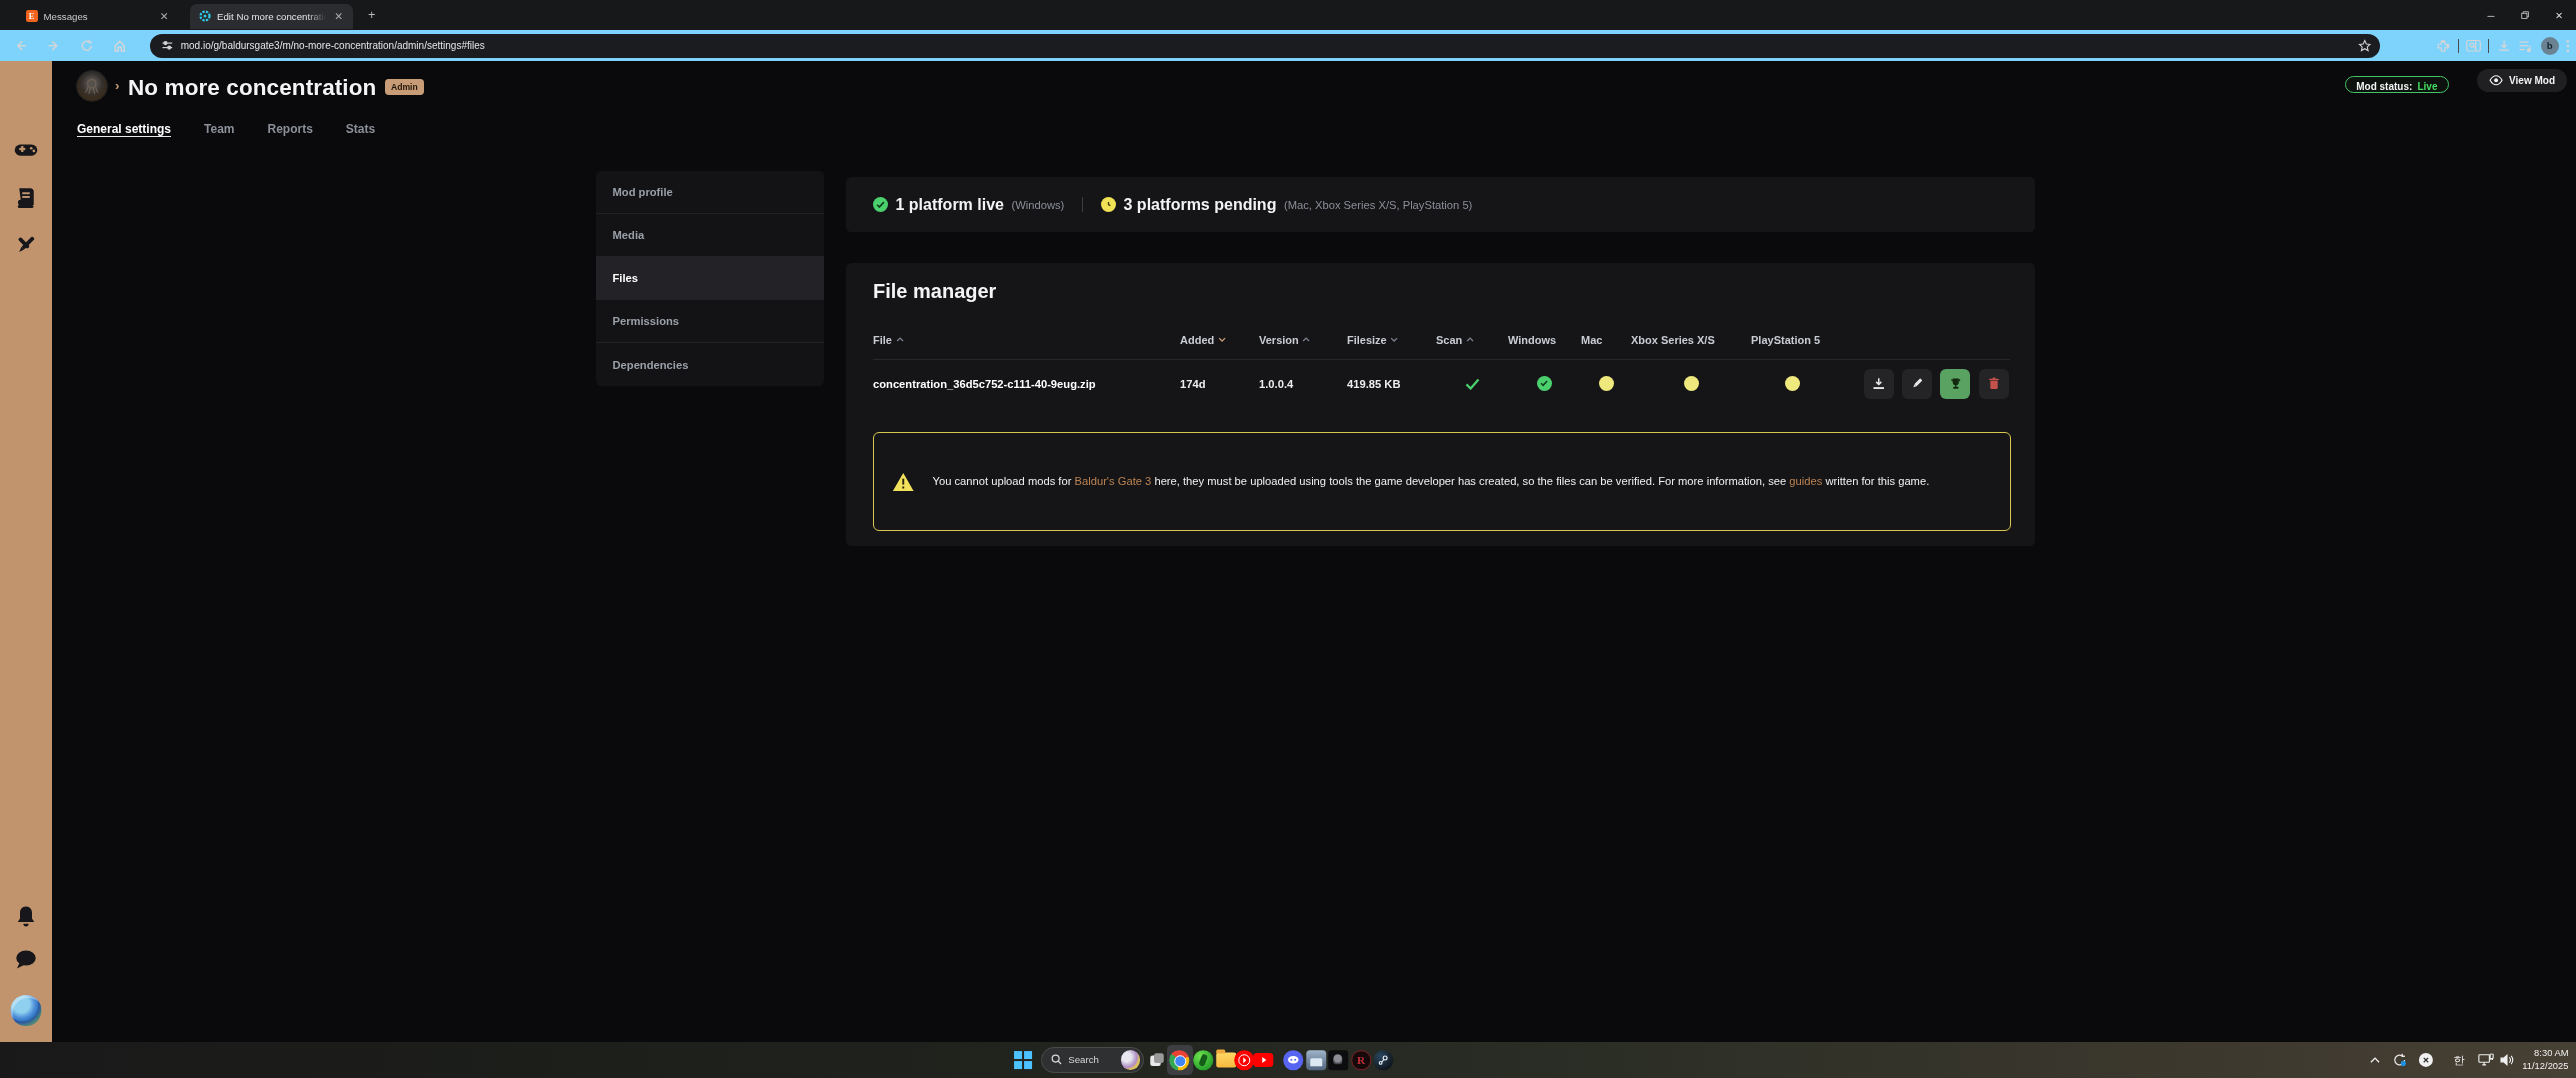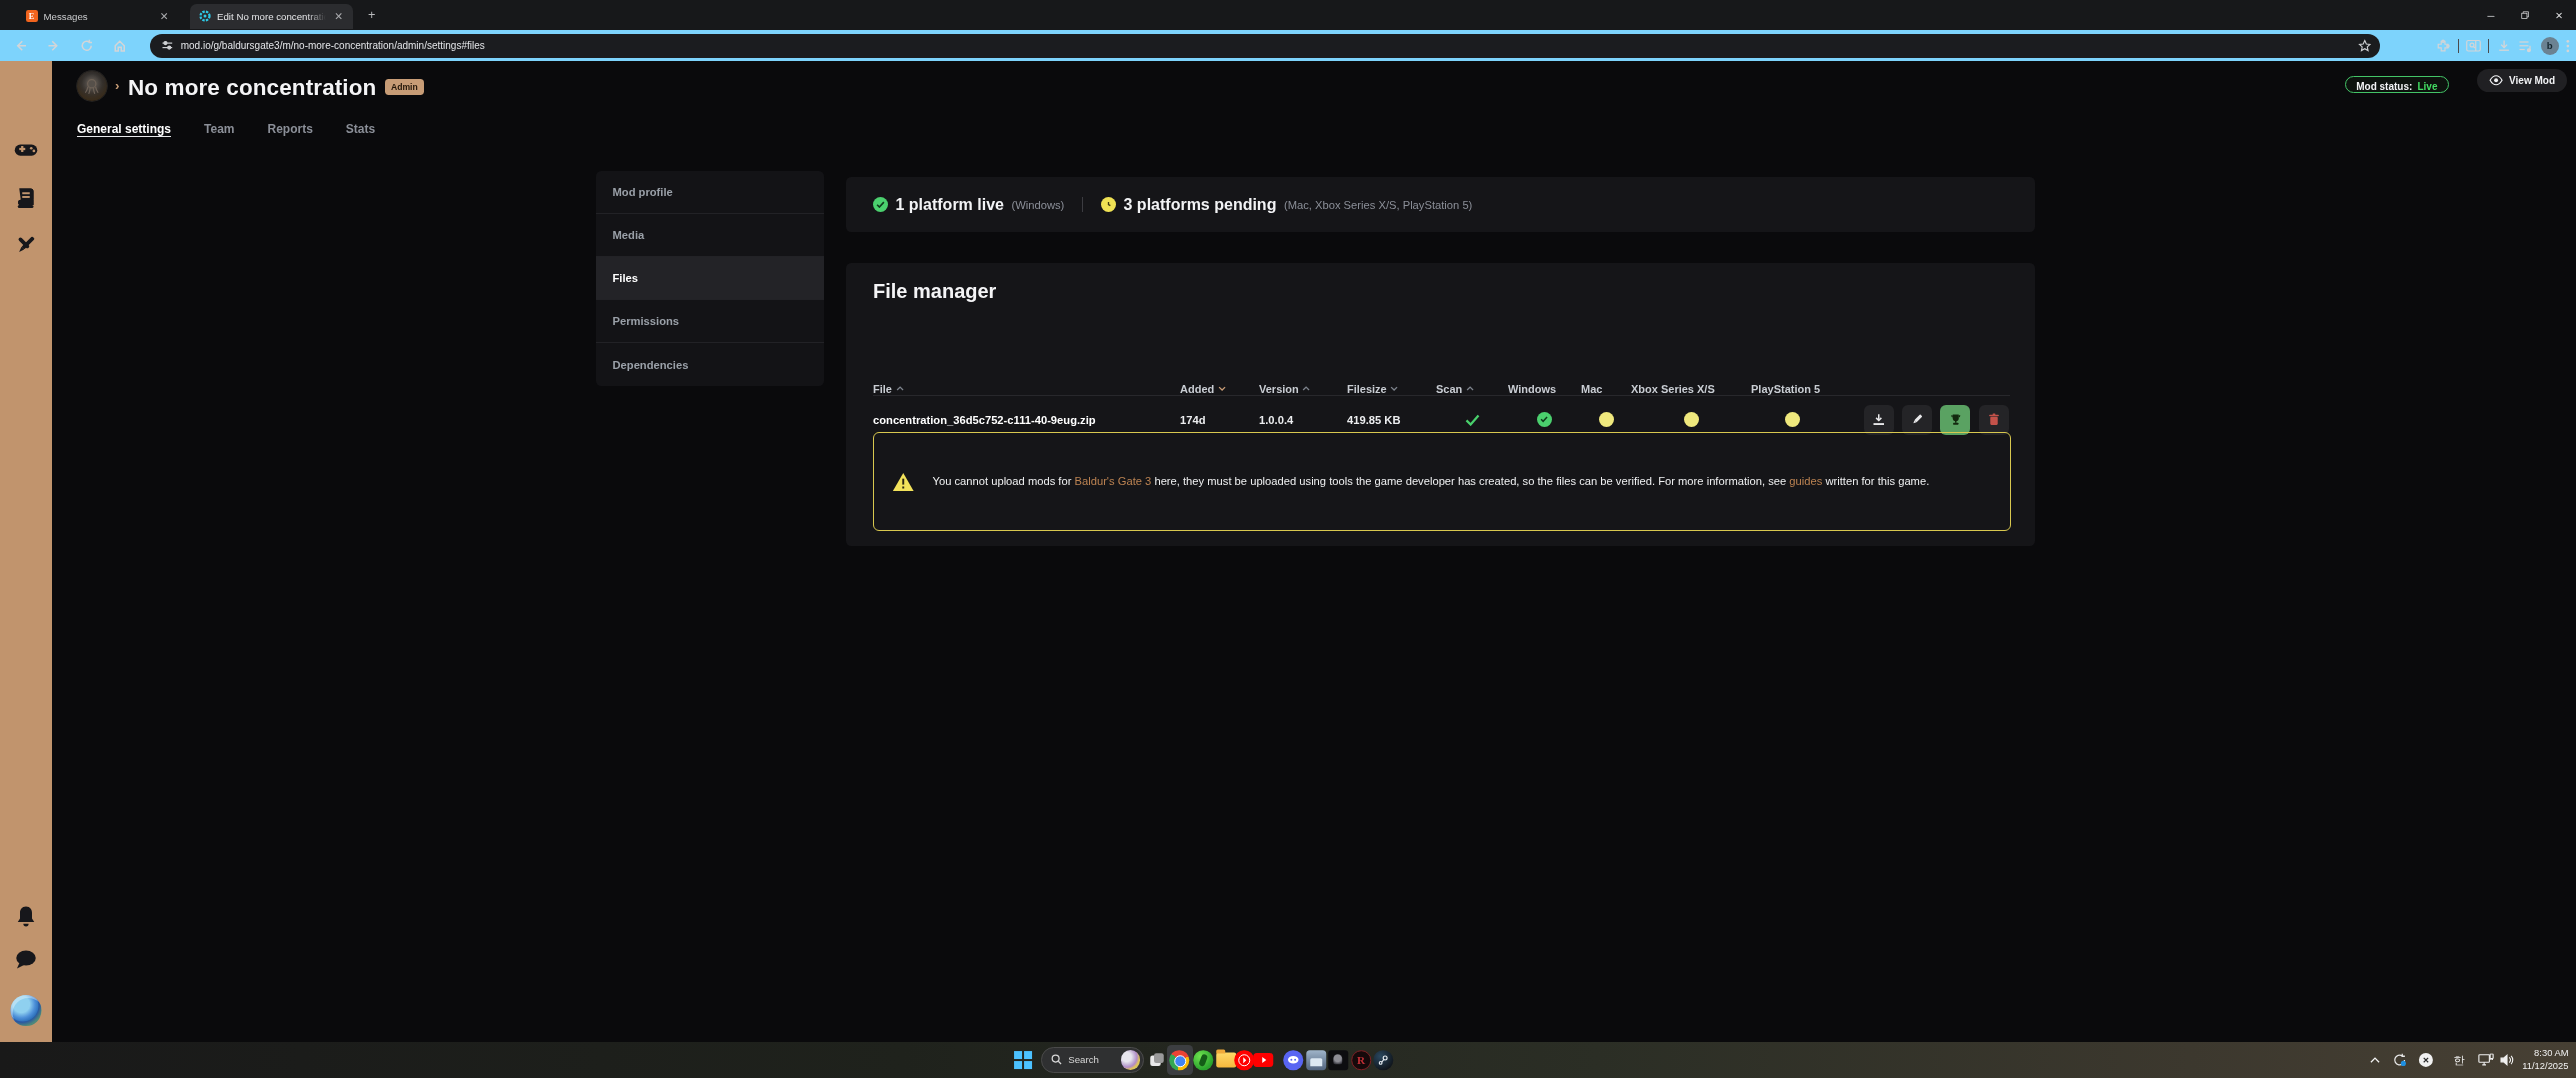--- a/index.html
+++ b/index.html
@@ -60,21 +60,21 @@
   .banner b { color:#f2f3f5; font-size:16px; font-weight:700; }
   .banner .note { color:#8b8f98; font-size:11.2px; }
   .banner-div { width:0.7px; height:15px; background:#3c3c41; margin:0 10.5px; }
   .badge-circ { width:15px; height:15px; border-radius:50%; display:flex; align-items:center; justify-content:center; }
   .circ-green { background:#4bd06e; }
   .circ-yellow { background:#f0e254; }
 
   .fm-card { position:absolute; left:794px; top:202px; width:1189px; height:283px; background:#151518; border-radius:5.2px; }
   .fm-title { position:absolute; left:27px; top:16.5px; font-size:20px; font-weight:800; color:#f4f4f6; }
   .fm-table { position:absolute; left:27px; top:71px; width:1137px; }
-  .t-head { display:flex; align-items:flex-end; height:25.5px; border-bottom:0.7px solid #28282c;margin-top:36px; }
+  .t-head { display:flex; align-items:flex-start; height:25.5px; border-bottom:0.7px solid #28282c; }
   .t-row { display:flex; align-items:center; height:48px; }
   .th { display:flex; align-items:center; gap:3.7px; font-size:11px; font-weight:600; color:#c9cdd3; }
   .c-file { width:307px; } .c-added { width:79px; } .c-version { width:88px; } .c-size { width:89px; }
   .c-scan { width:72px; } .c-win { width:73px; } .c-mac { width:50px; } .c-xbox { width:120px; } .c-ps5 { width:82px; }
   .c-actions { flex:1; display:flex; justify-content:flex-end; gap:8.2px; padding-right:1.5px; }
   .td { font-size:11.2px; font-weight:600; color:#ecedef; }
   .td.filename { color:#ffffff; }
   .cell-center { display:flex; justify-content:center; }
   .dot20 { width:15px; height:15px; border-radius:50%; }
   .dot-yellow { background:#efe87d; }

